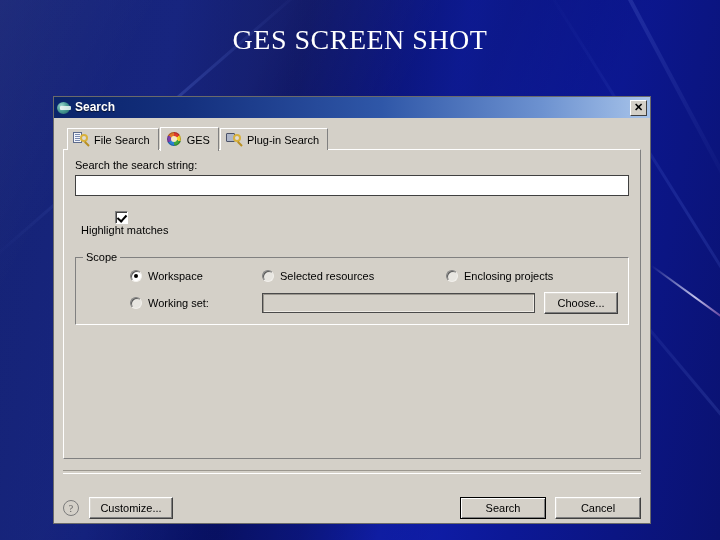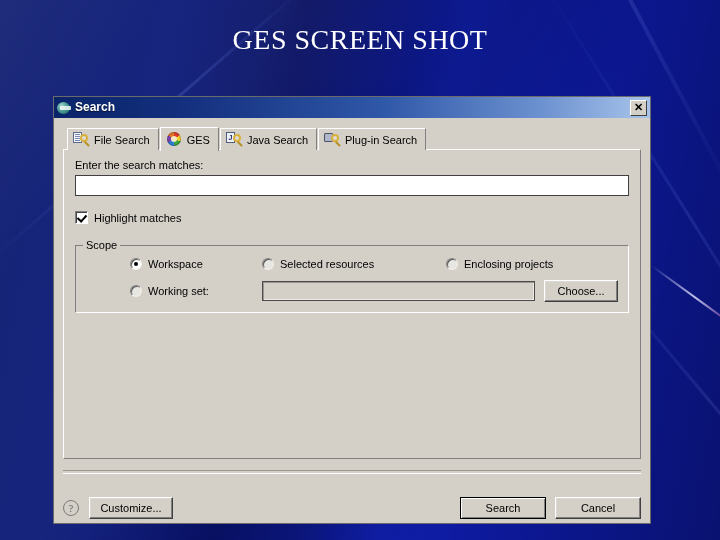--- a/index.html
+++ b/index.html
@@ -312,20 +312,21 @@
     padding: 0 2px;
     box-sizing: border-box;
   }
 
   .checkrow {
     display: flex;
     align-items: center;
     margin-top: 15px;
     cursor: pointer;
     width: fit-content;
+    flex-direction: column;
   }
   .checkbox {
     width: 13px; height: 13px;
     background: #ffffff;
     border: 1px solid #808080;
     border-right-color: #ffffff;
     border-bottom-color: #ffffff;
     box-shadow: inset 1px 1px 0 #404040;
     box-sizing: border-box;
     position: relative;
@@ -503,43 +504,35 @@
           <span class="tab-label">File Search</span>
         </div>
 
         <div class="tab selected">
           <span class="ticon">
             <span class="wheel"></span>
           </span>
           <span class="tab-label">GES</span>
         </div>
 
-        <div class="tab">
-          <span class="ticon">
-            <span class="jbox">J</span>
-            <span class="mag-ring"></span>
-              <span class="mag-handle"></span>
-          </span>
-          <span class="tab-label">Java Search</span>
-        </div>
 
         <div class="tab">
           <span class="ticon">
             <span class="plug"></span>
             <span class="mag-ring"></span>
               <span class="mag-handle"></span>
           </span>
           <span class="tab-label">Plug-in Search</span>
         </div>
 
       </div>
 
       <div class="tab-panel">
 
-        <div class="field-label">Enter the search matches:</div>
+        <div class="field-label">Search the search string:</div>
 
         <div class="search-input-wrap">
           <input type="text" value="" style="">
         </div>
 
         <div class="checkrow">
           <span class="checkbox checked"></span>
           <span class="lbl">Highlight matches</span>
         </div>
 

